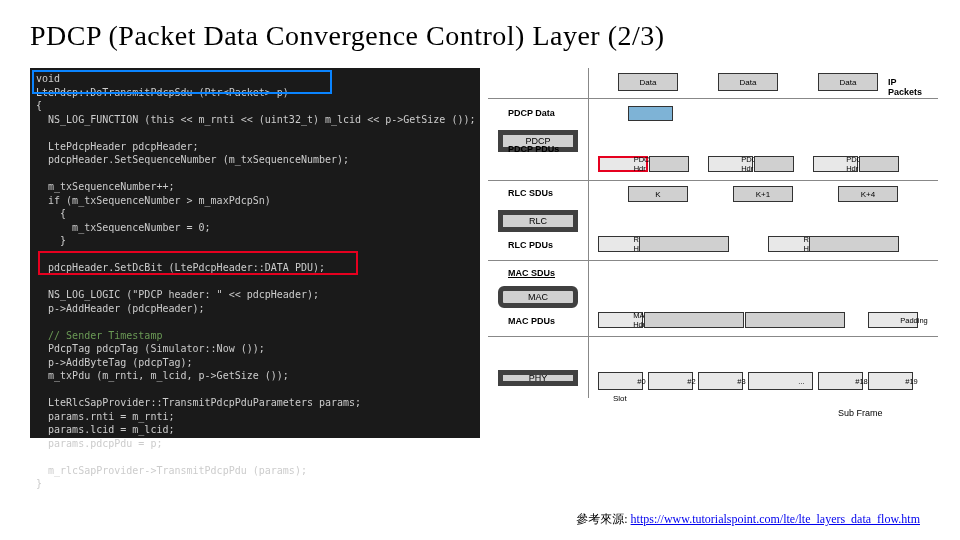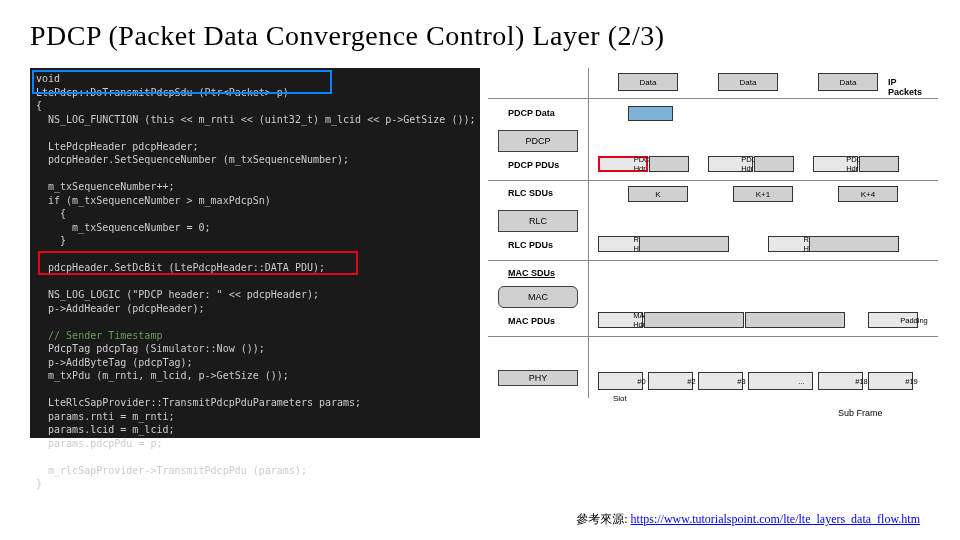--- a/index.html
+++ b/index.html
@@ -8,21 +8,21 @@
   .title { font-size: 28px; font-weight: normal; margin-bottom: 16px; letter-spacing: 0.5px; }
   .filename { font-size: 14px; font-weight: bold; margin-bottom: 6px; }
   .content { display: flex; gap: 8px; }
   .code-block { background: #1a1a1a; color: #ccc; font-family: Consolas, monospace; font-size: 10px; line-height: 1.35; padding: 4px 6px 20px 6px; width: 450px; height: 370px; position: relative; }
   .code-block pre { white-space: pre; }
   .cm { color: #6a9955; }
   .box-blue { position: absolute; border: 2px solid #0a84ff; }
   .box-red { position: absolute; border: 2px solid #e6001f; }
   .diagram { width: 450px; height: 370px; position: relative; font-family: Arial, sans-serif; }
   .layer-label { position: absolute; font-size: 9px; font-weight: bold; }
-  .layer-box { position: absolute; background: #d0d0d0; border: 1px solid #404040; font-size: 9px; display: flex; align-items: center; justify-content: center; }
+  .layer-box { position: absolute; background: #d0d0d0; border: 5px solid #404040; font-size: 9px; display: flex; align-items: center; justify-content: center; }
   .data-box { position: absolute; background: #d0d0d0; border: 1px solid #333; font-size: 8px; display: flex; align-items: center; justify-content: center; }
   .hdr-box { position: absolute; background: #e8e8e8; border: 1px solid #333; font-size: 7.5px; display: flex; align-items: center; justify-content: center; padding-left: 42px; }
   .red-outline { border: 2px solid #e6001f; }
   .blue-fill { background: #7eb3d6; }
   .vline { position: absolute; background: #888; width: 1px; }
   .hline { position: absolute; background: #888; height: 1px; }
   .footer { position: absolute; bottom: 12px; right: 40px; font-size: 12px; }
   .footer a { color: #0000ee; text-decoration: underline; }
 </style>
 </head>
@@ -77,21 +77,21 @@
       <div class="data-box" style="left:230px; top:5px; width:60px; height:18px;">Data</div>
       <div class="data-box" style="left:330px; top:5px; width:60px; height:18px;">Data</div>
       <div class="layer-label" style="left:400px; top:9px;">IP Packets</div>
       <div class="hline" style="left:0; top:30px; width:450px;"></div>
 
       <div class="layer-label" style="left:20px; top:40px;">PDCP Data</div>
       <div class="data-box blue-fill" style="left:140px; top:38px; width:45px; height:15px;"></div>
 
       <div class="layer-box" style="left:10px; top:62px; width:80px; height:22px;">PDCP</div>
 
-      <div class="layer-label" style="left:20px; top:92px;">PDCP PDUs</div>
+      <div class="layer-label" style="left:20px; top:76px;">PDCP PDUs</div>
       <div class="hdr-box red-outline" style="left:110px; top:88px; width:50px; height:16px;">PDCP Hdr</div>
       <div class="data-box" style="left:161px; top:88px; width:40px; height:16px;"></div>
       <div class="hdr-box" style="left:220px; top:88px; width:45px; height:16px;">PDCP Hdr</div>
       <div class="data-box" style="left:266px; top:88px; width:40px; height:16px;"></div>
       <div class="hdr-box" style="left:325px; top:88px; width:45px; height:16px;">PDCP Hdr</div>
       <div class="data-box" style="left:371px; top:88px; width:40px; height:16px;"></div>
       <div class="hline" style="left:0; top:112px; width:450px;"></div>
 
       <div class="layer-label" style="left:20px; top:120px;">RLC SDUs</div>
       <div class="data-box" style="left:140px; top:118px; width:60px; height:16px;">K</div>

